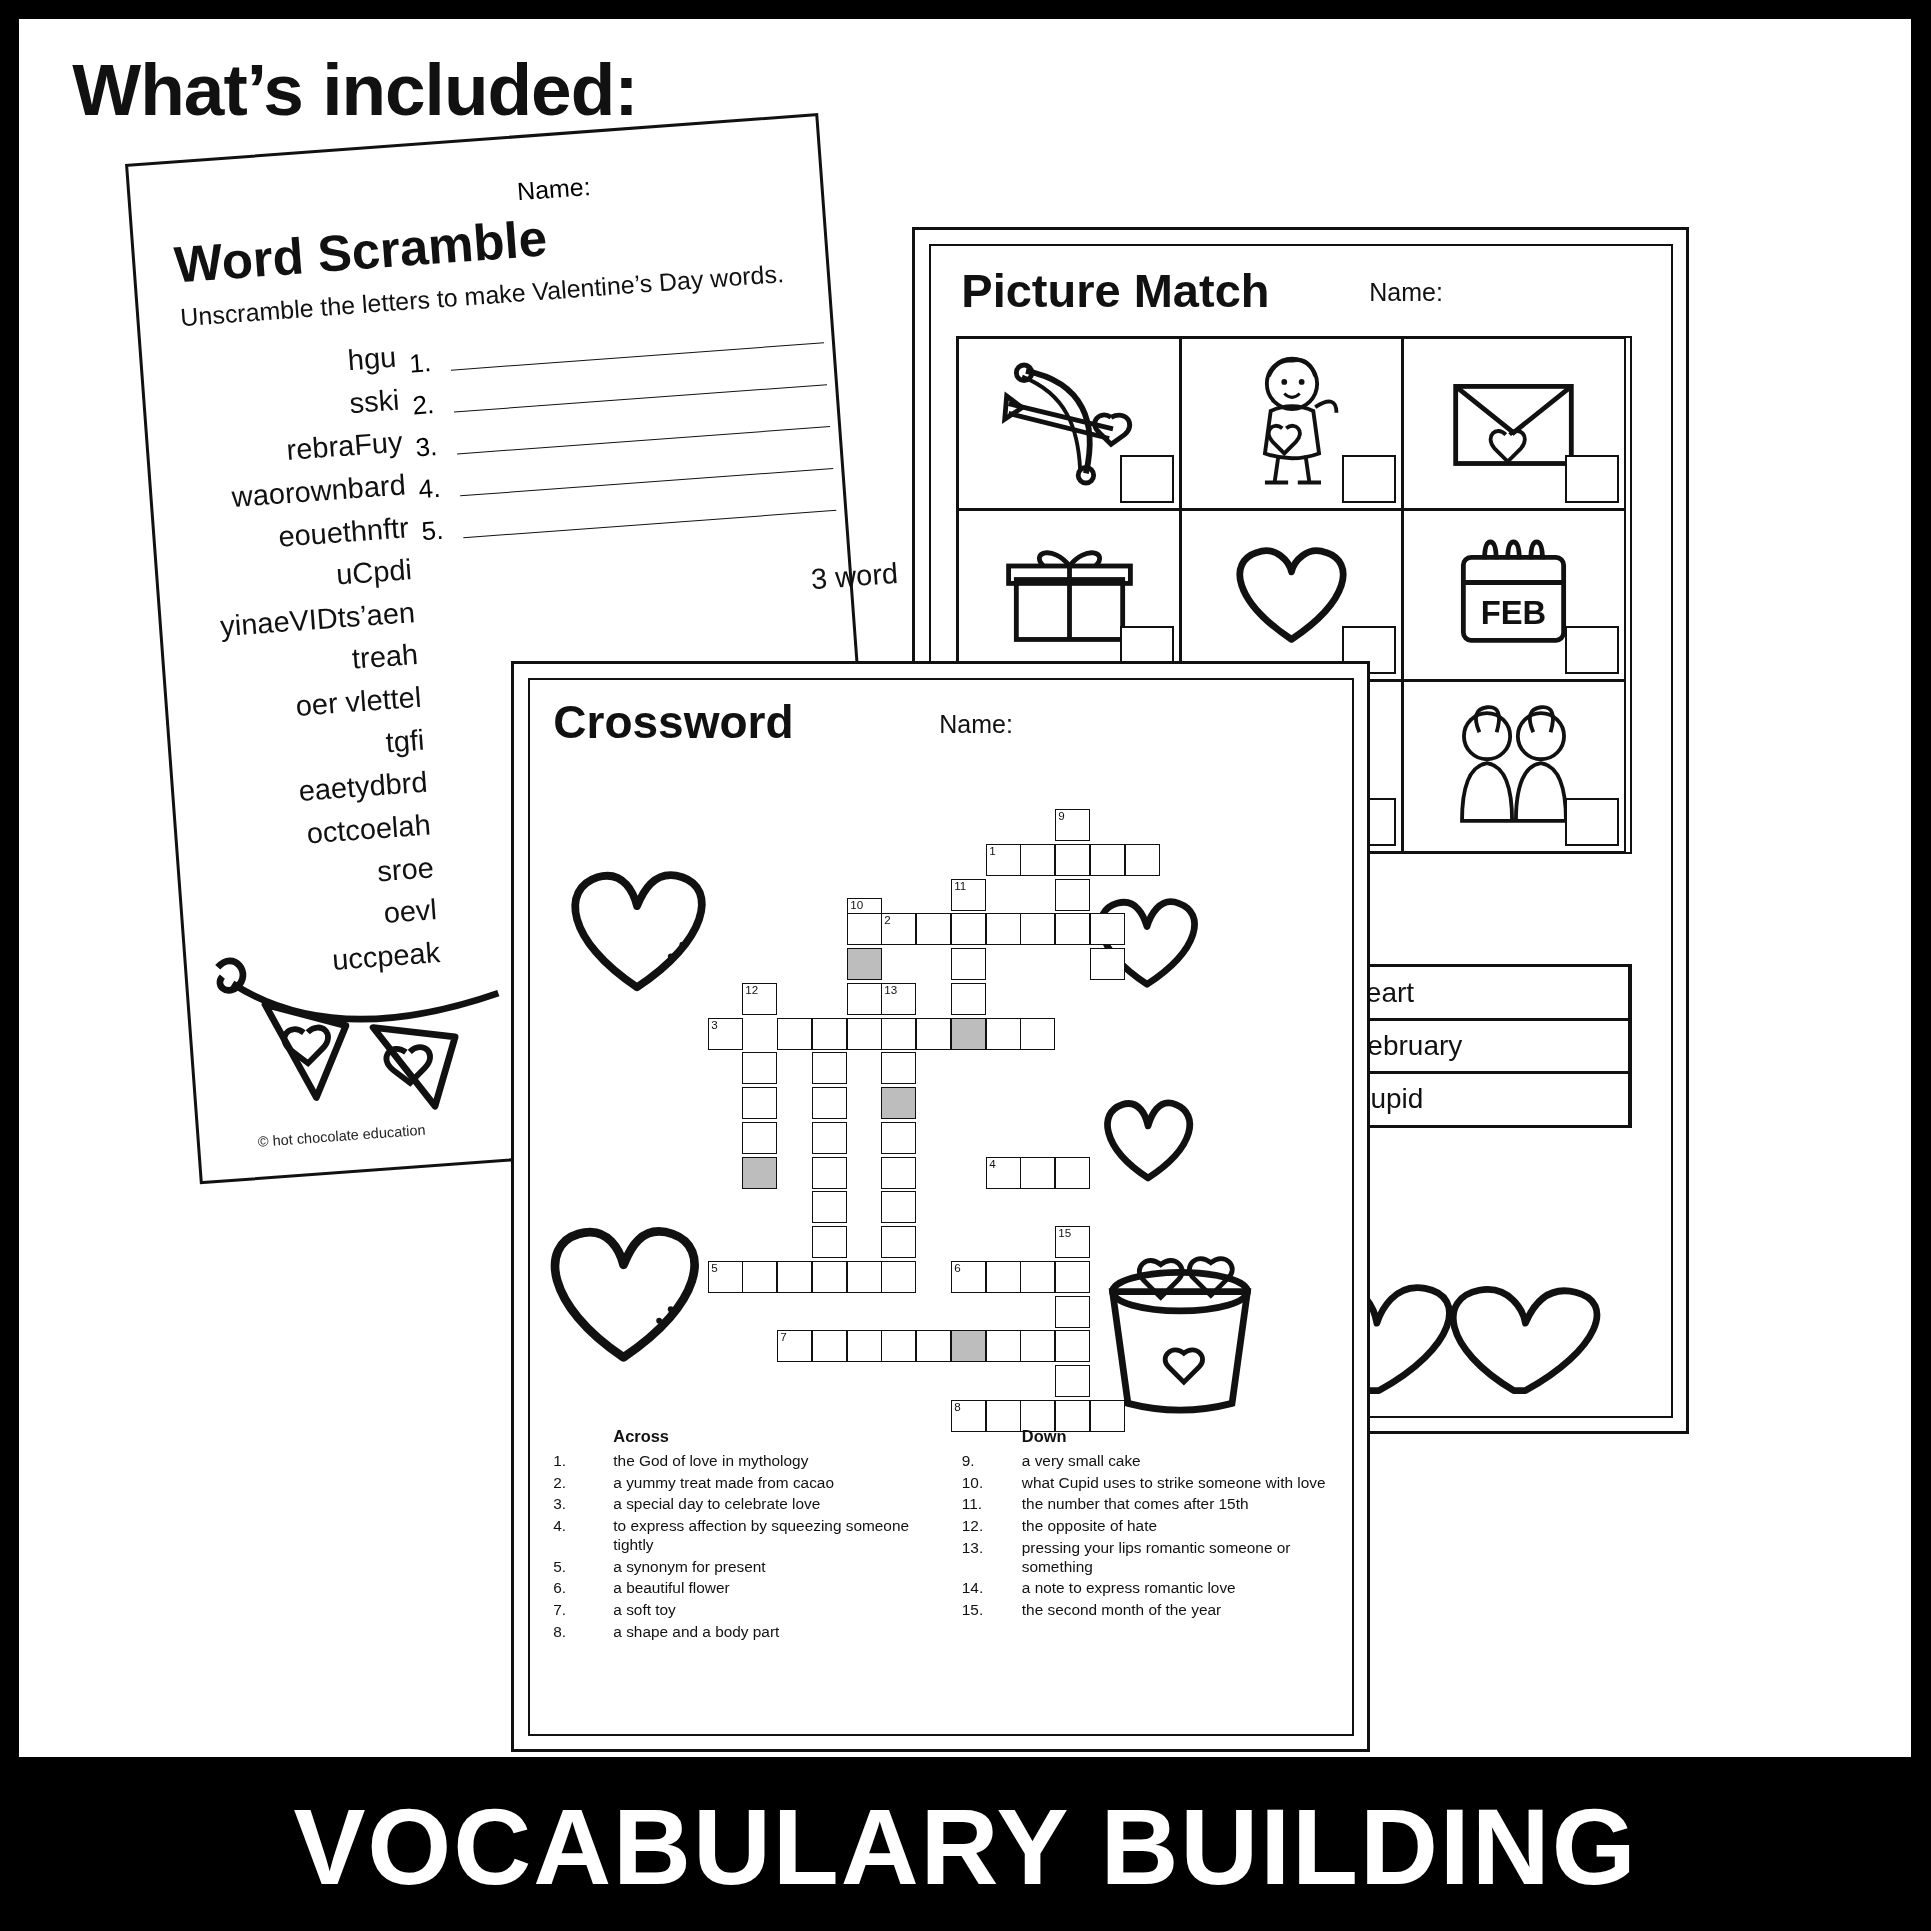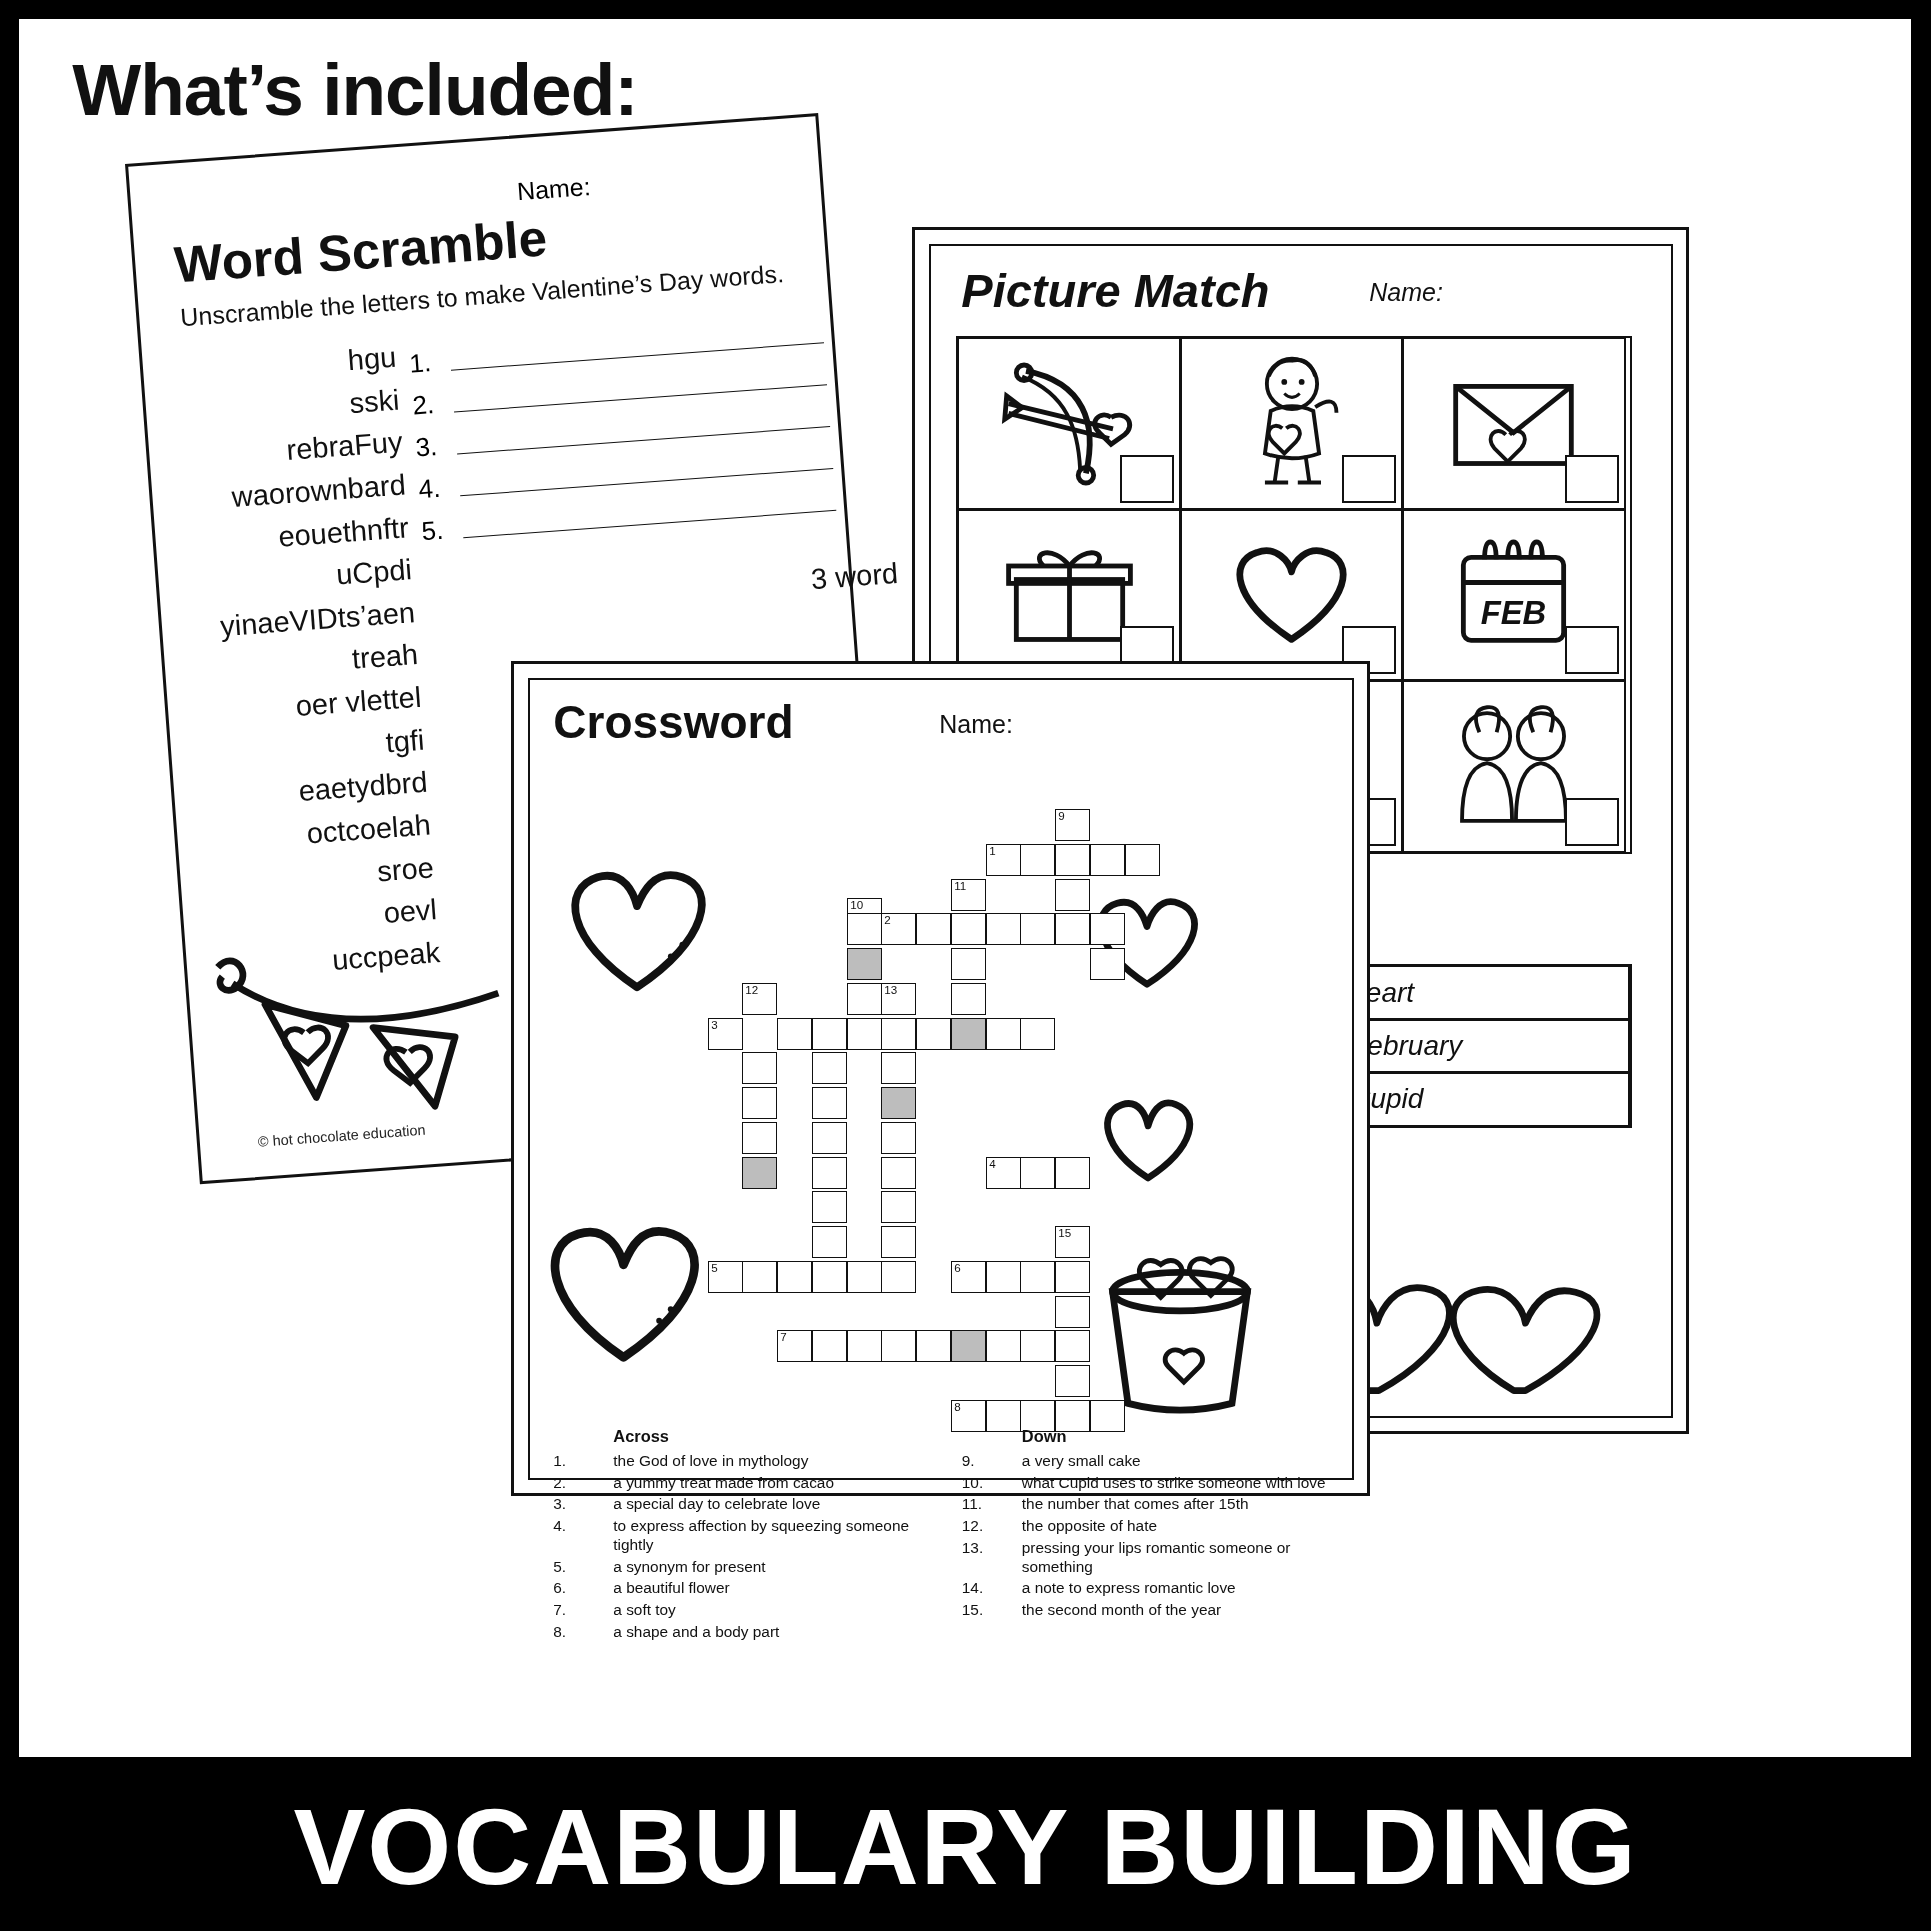--- a/index.html
+++ b/index.html
@@ -98,21 +98,20 @@
   #word-scramble .ws-credit{
     position:absolute;left:58px;bottom:27px;font-size:14.5px;color:#222;
   }
   .bunting{position:absolute;left:19.3px;bottom:48px;}
 
   
   #picture-match{
     left:893px; top:208px;
     width:777px; height:1207px;
     z-index:2;
-    font-style:italic;
   }
   #picture-match .pm-title{
     position:absolute;left:46px;top:33px;font-size:47px;font-weight:bold;
   }
   #picture-match .pm-name{
     position:absolute;left:454px;top:48px;font-size:25px;
   }
   .pm-grid{
     position:absolute;left:41px;top:106px;width:676px;
     border:2.9px solid #111;box-sizing:border-box;
@@ -134,21 +133,21 @@
   .pm-ansrow{display:flex;}
   .pm-anscell{
     width:338px;height:56px;border:2.9px solid #111;margin:-1.4px;
     box-sizing:border-box;display:flex;align-items:center;
     padding-left:25px;font-size:28px;color:#111;
   }
 
   
   #crossword{
     left:492px; top:642px;
-    width:859px; height:835px;
+    width:859px; height:1091px;
     z-index:3;
   }
   #crossword .cw-title{
     position:absolute;left:39px;top:31px;font-size:46px;font-weight:bold;
   }
   #crossword .cw-name{
     position:absolute;left:425px;top:46px;font-size:25px;
   }
   #crossword .cw-sub{
     position:absolute;left:43px;top:102px;font-size:25px;

